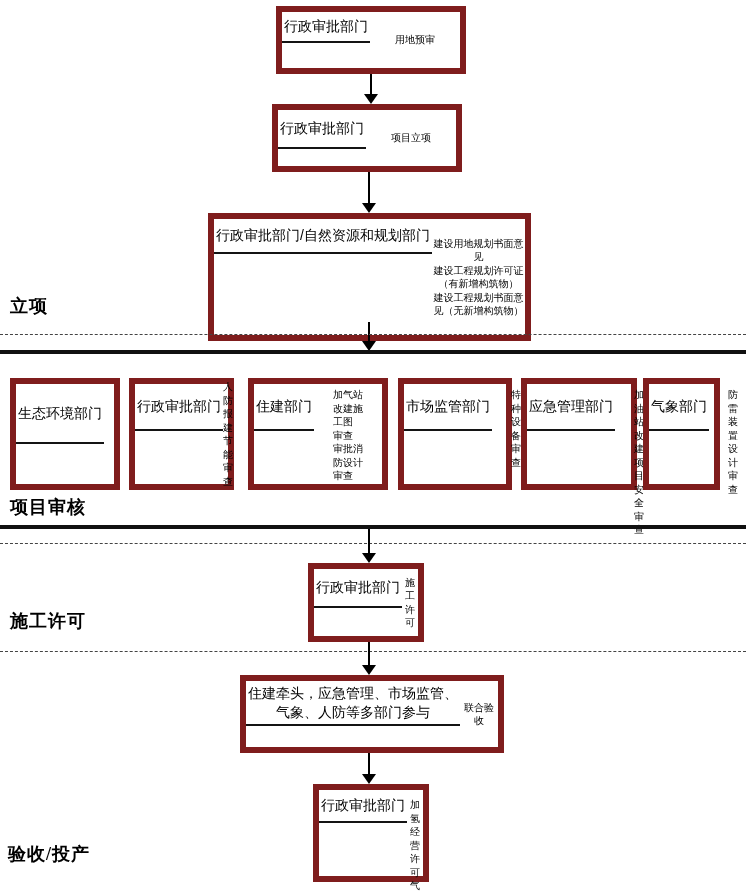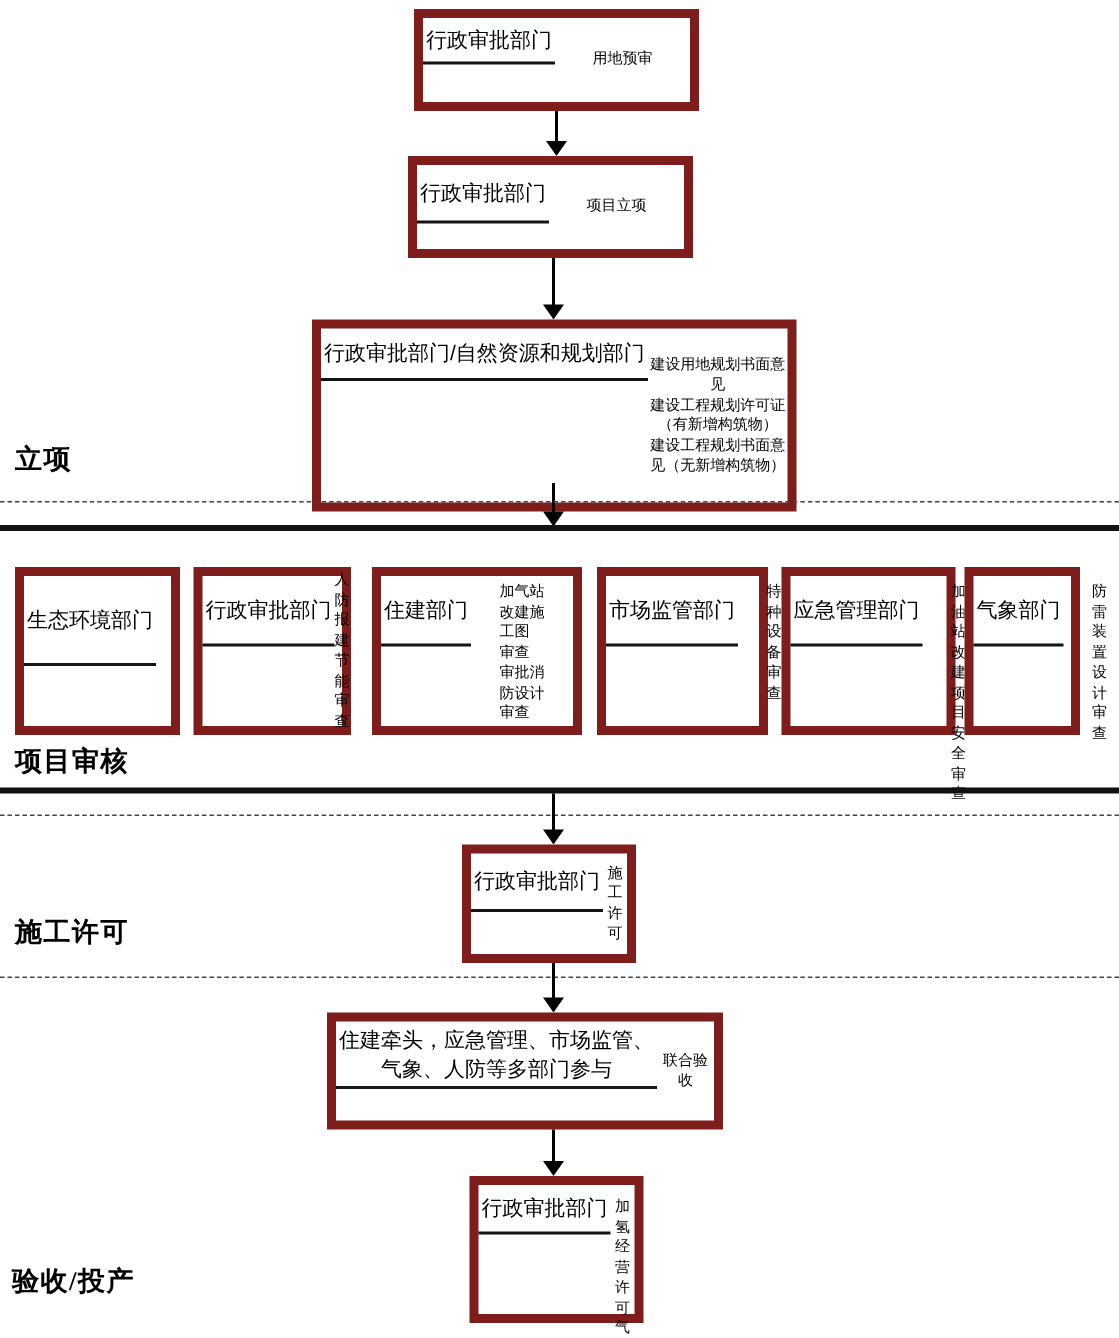--- a/index.html
+++ b/index.html
@@ -140,21 +140,21 @@
 
   <div class="sec-label" style="left:10px;top:609px;">施工许可</div>
 
   <div class="dashed-line" style="top:651px;"></div>
 
   <div class="arrow" style="left:362px;top:642px;height:33px;">
     <div class="stem"></div>
     <div class="head"></div>
   </div>
 
-  <div class="fbox" style="left:218px;top:675px;width:264px;height:78px;">
+  <div class="fbox" style="left:240px;top:675px;width:264px;height:78px;">
     <div class="hd fs15" style="height:45px;">住建牵头，应急管理、市场监管、
 气象、人防等多部门参与</div>
     <div class="bd center">联合验收</div>
   </div>
 
   <div class="arrow" style="left:362px;top:753px;height:31px;">
     <div class="stem"></div>
     <div class="head"></div>
   </div>
 

